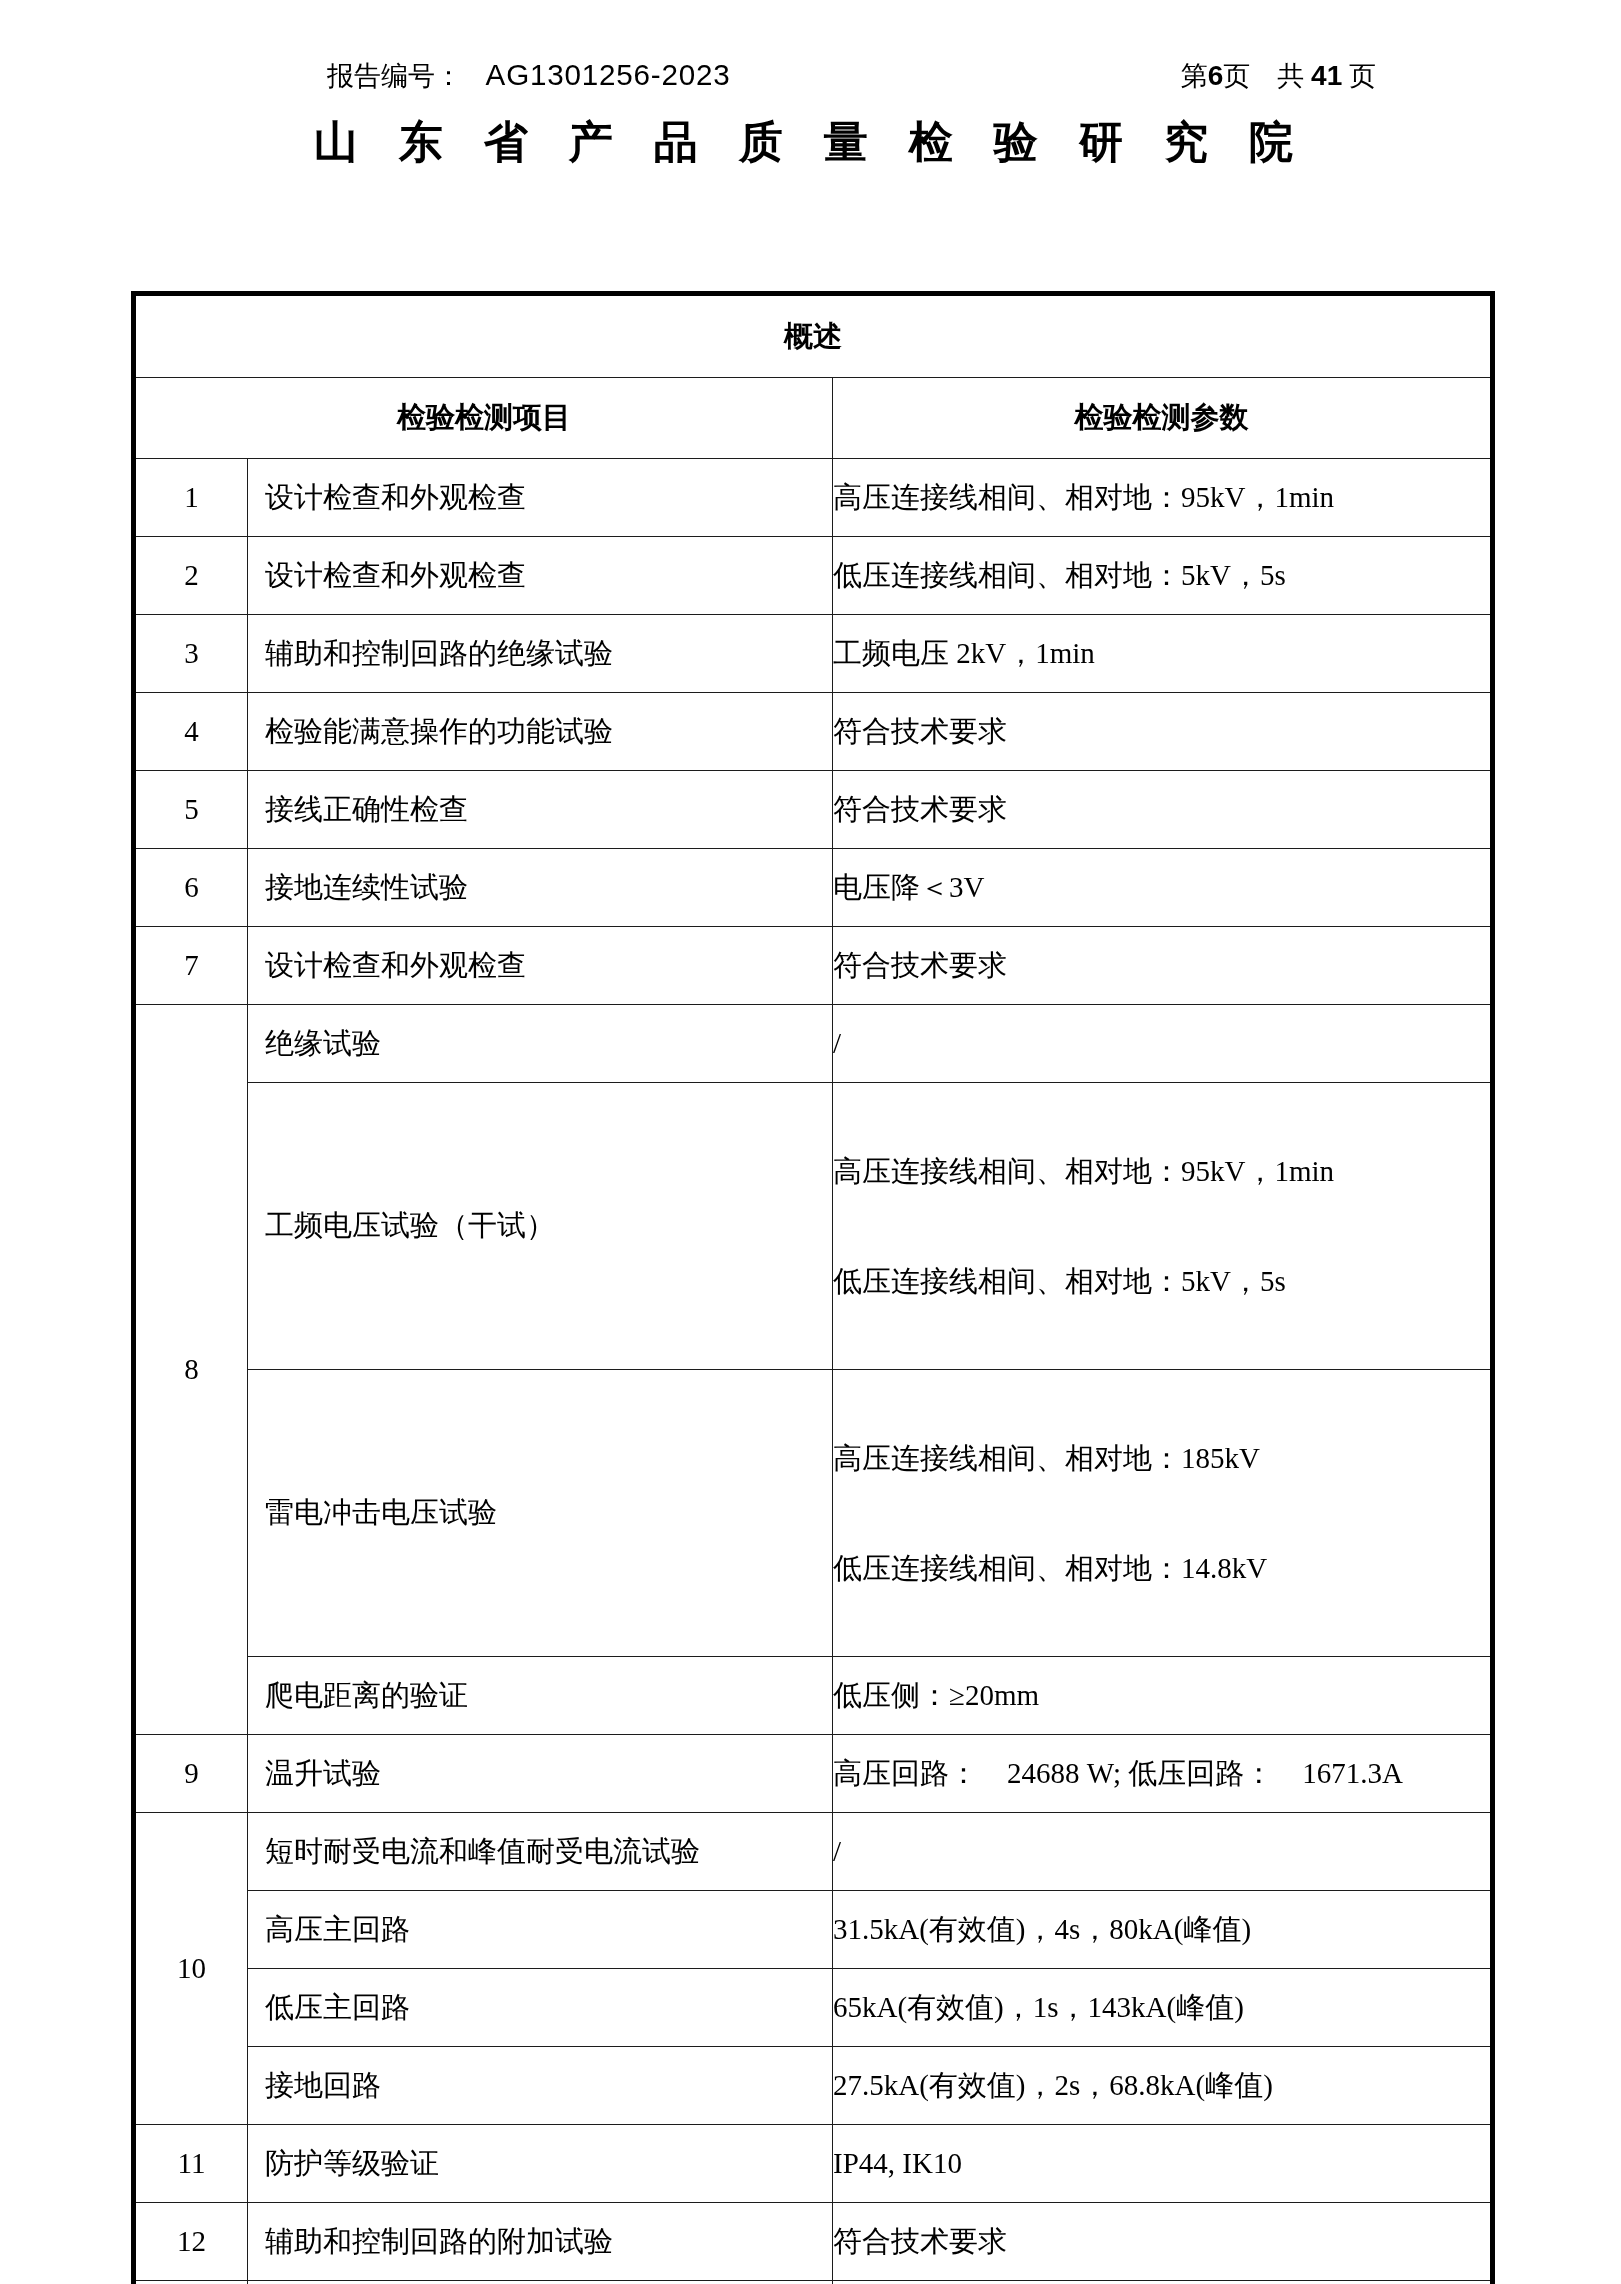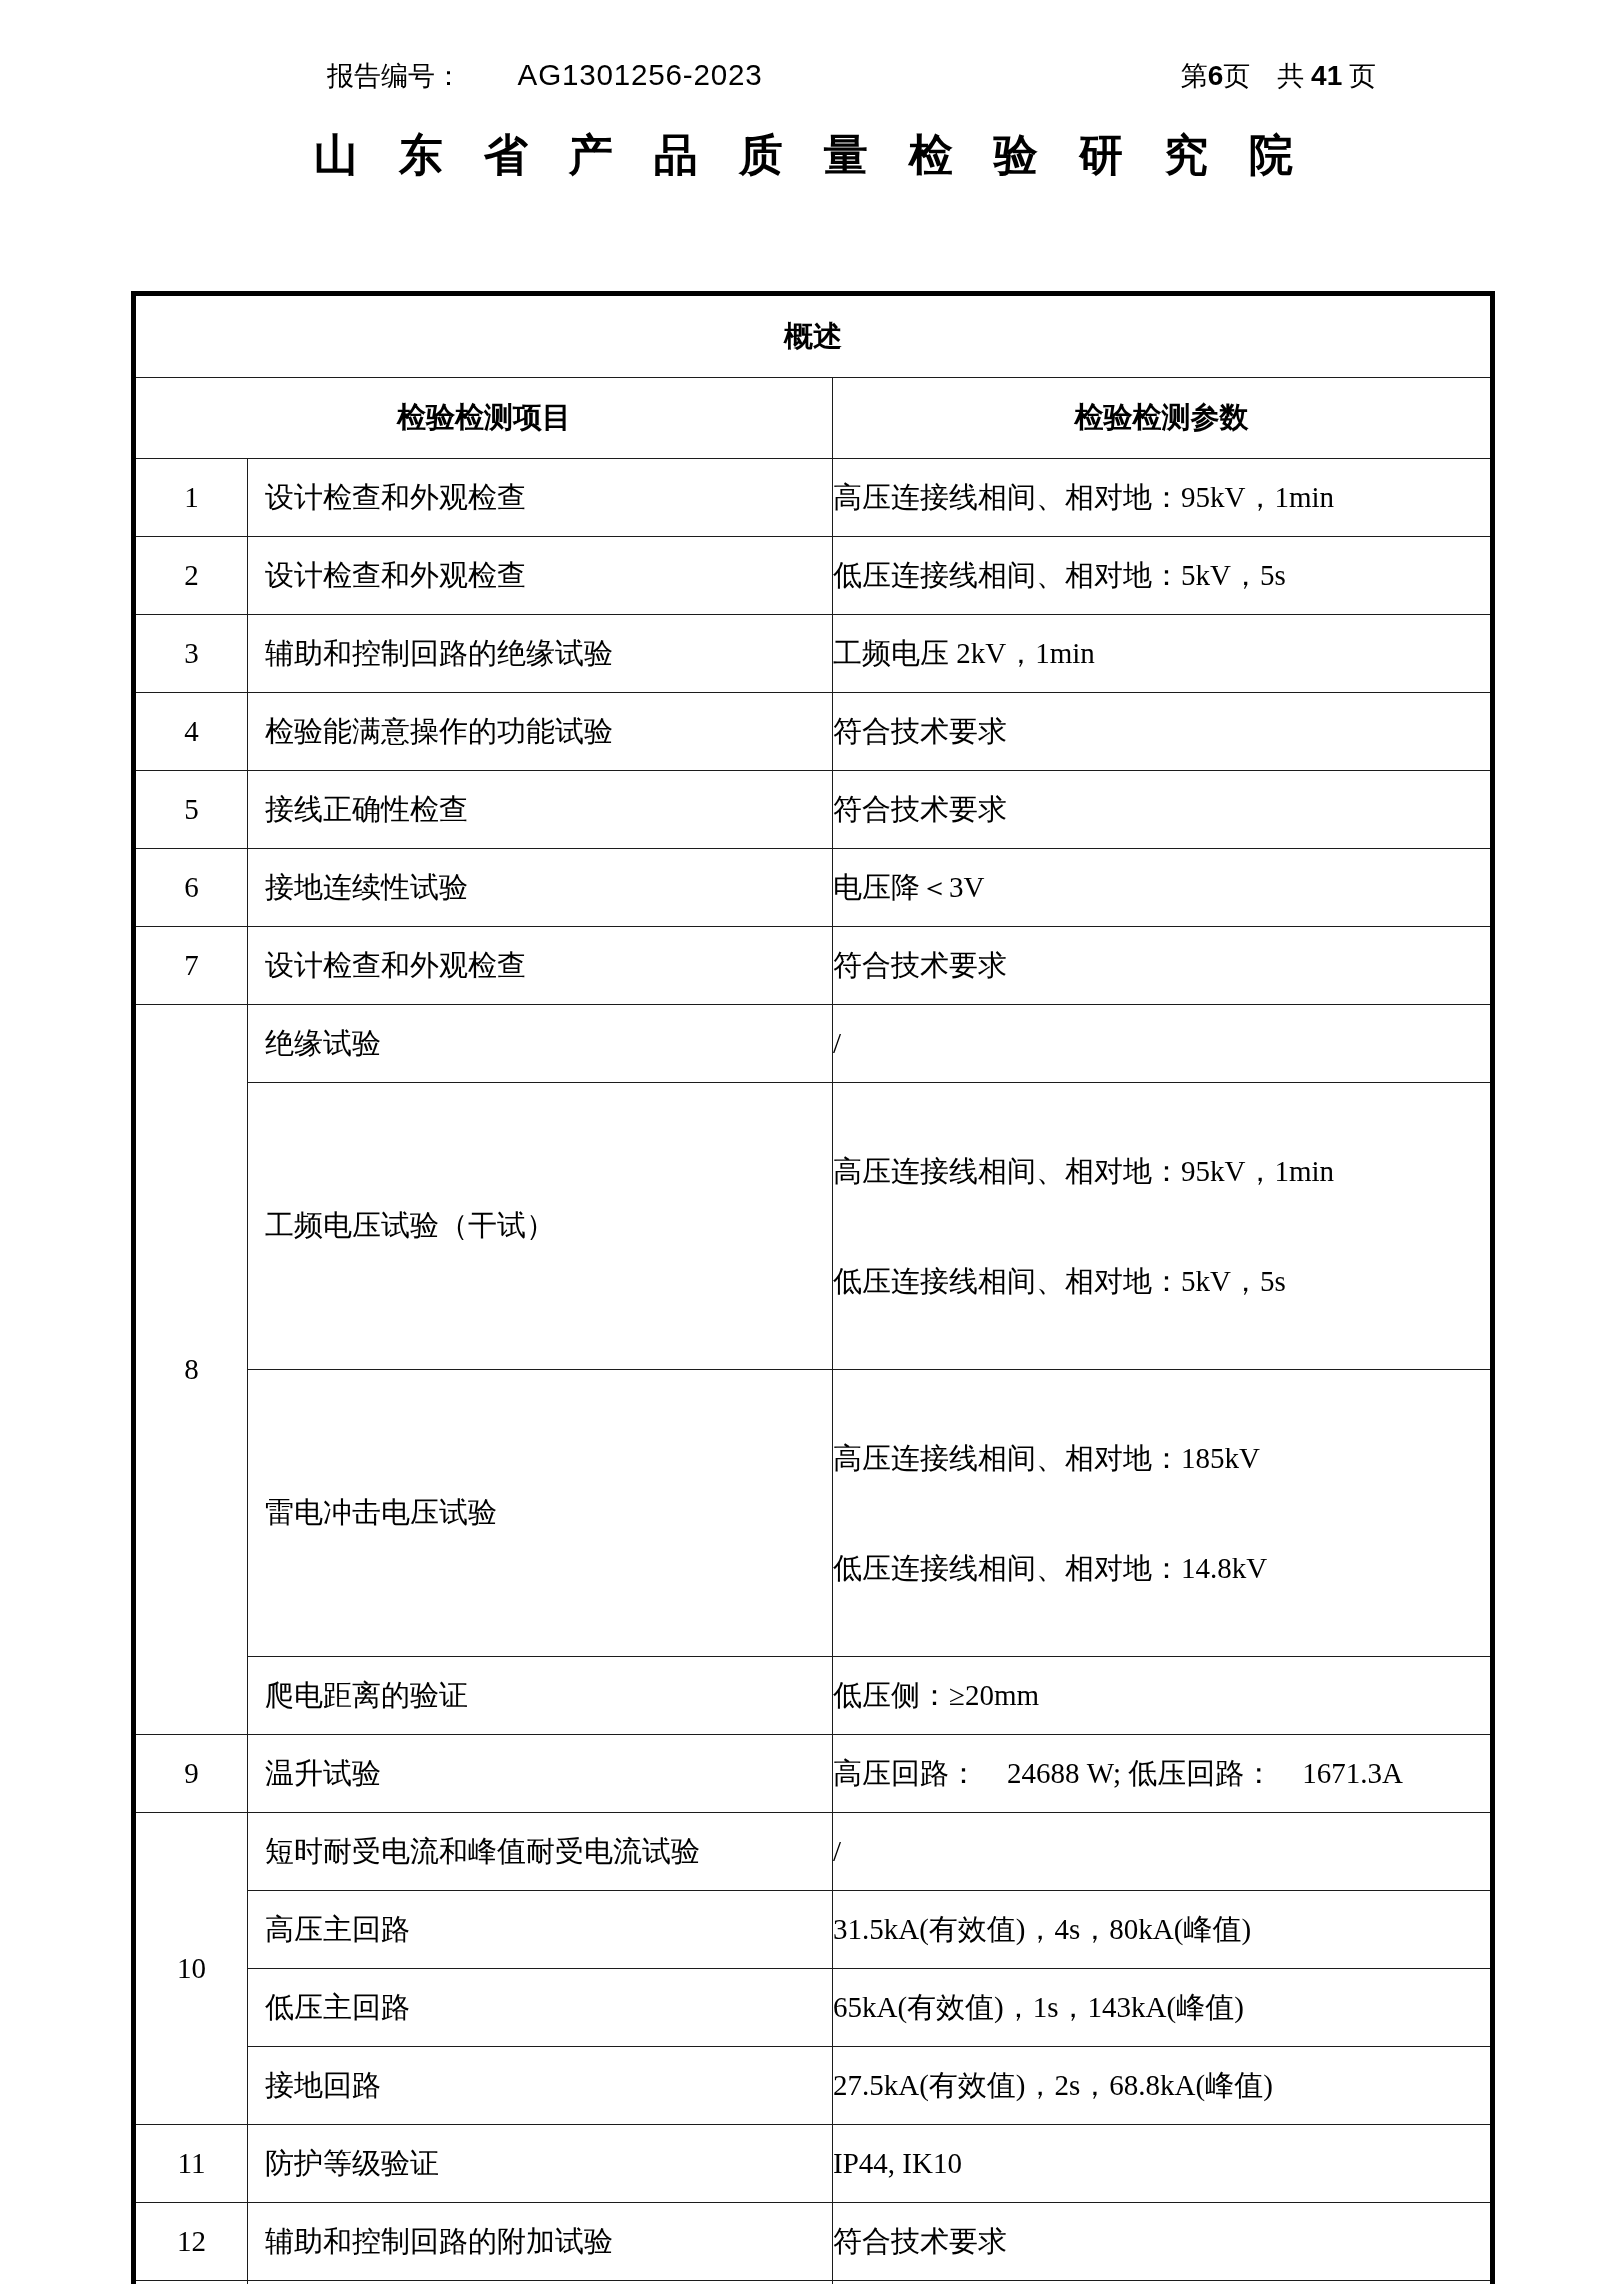--- a/index.html
+++ b/index.html
@@ -11,34 +11,34 @@
     color: #000;
     overflow: hidden;
   }
 
   
   .meta-row {
     position: absolute; top: 59px; left: 327px; right: 245px;
     display: flex; justify-content: space-between; align-items: baseline;
     font-size: 27px; line-height: 32px;
   }
-  .meta-left { display: flex; align-items: baseline; gap: 32px; }
+  .meta-left { display: flex; align-items: baseline; }
   .meta-label { font-family: "Liberation Serif", "DejaVu Serif", serif; }
   .meta-value {
     font-family: "Liberation Sans", "DejaVu Sans", sans-serif;
     font-size: 29.6px; letter-spacing: 0.8px; margin-left: 23.6px;
   }
   .meta-right { white-space: pre; }
   .pg-num {
     font-family: "Liberation Sans", "DejaVu Sans", sans-serif;
     font-weight: 700; font-size: 28px;
   }
 
   
-  .title-block { position: absolute; top: 128px; left: 0; width: 100%; text-align: center; }
+  .title-block { position: absolute; top: 115px; left: 0; width: 100%; text-align: center; }
   .title1 {
     font-family: "Liberation Sans", "DejaVu Sans", sans-serif;
     font-weight: 900; font-size: 44px; line-height: 54px; letter-spacing: 14.4px;
     white-space: pre;
   }
   .title2 {
     font-family: "Liberation Sans", "DejaVu Sans", sans-serif;
     font-weight: 900; font-size: 46px; line-height: 56px; letter-spacing: 1.7px;
     margin-top: 1.7px;
   }

